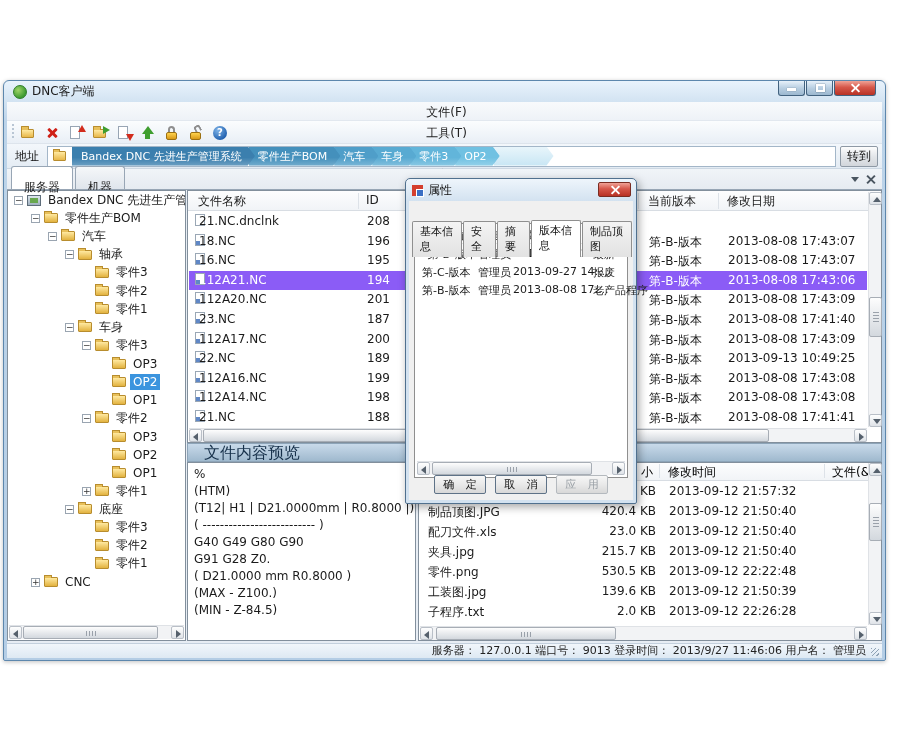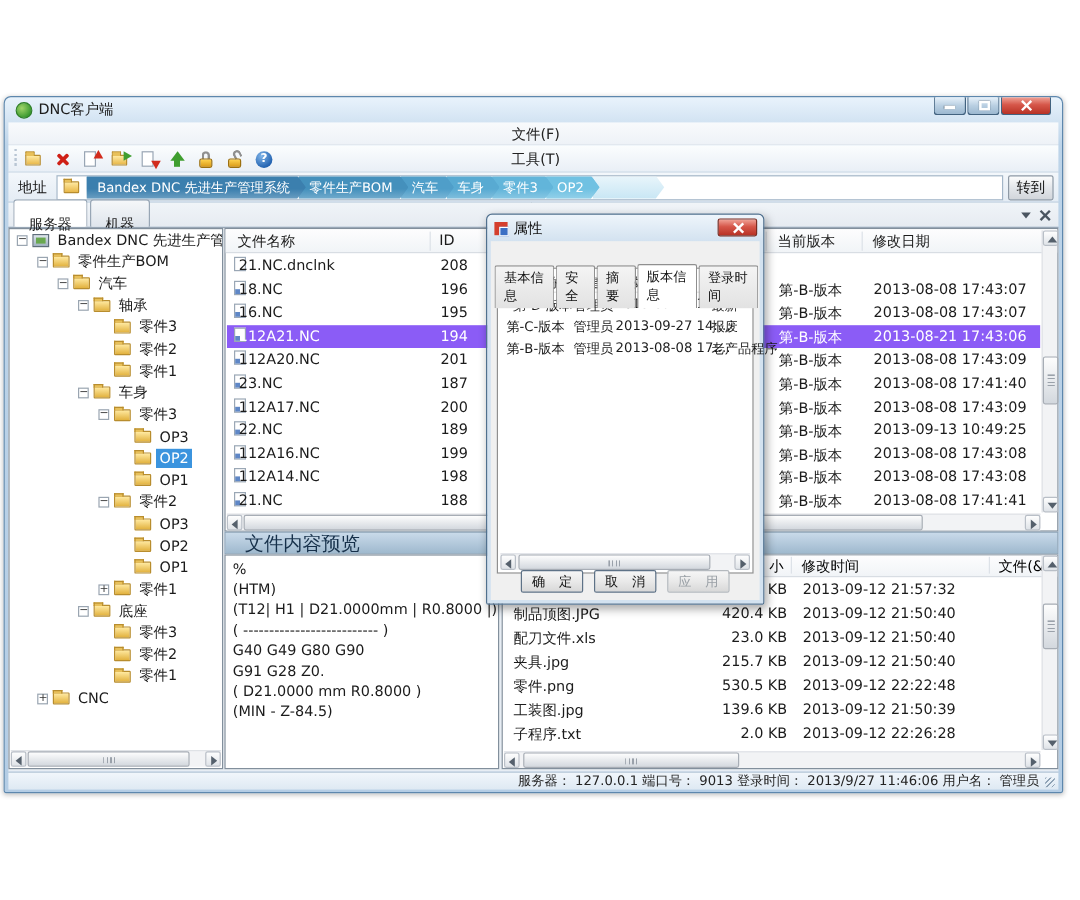--- a/index.html
+++ b/index.html
@@ -443,21 +443,21 @@
                 <span class="rc-name">16.NC</span>
                 <span class="rc-id">195</span>
                 <span class="rc-ver">第-B-版本</span>
                 <span class="rc-date">2013-08-08 17:43:07</span>
               </div>
               <div class="lv-row sel">
                 <span class="rc-icon nc"></span>
                 <span class="rc-name">112A21.NC</span>
                 <span class="rc-id">194</span>
                 <span class="rc-ver">第-B-版本</span>
-                <span class="rc-date">2013-08-21 17:43:06</span>
+                <span class="rc-date">2013-08-08 17:43:06</span>
               </div>
               <div class="lv-row">
                 <span class="rc-icon nc"></span>
                 <span class="rc-name">112A20.NC</span>
                 <span class="rc-id">201</span>
                 <span class="rc-ver">第-B-版本</span>
                 <span class="rc-date">2013-08-08 17:43:09</span>
               </div>
               <div class="lv-row">
                 <span class="rc-icon nc"></span>
@@ -532,20 +532,21 @@
         <div class="band attach-hdr"></div>
 
         <div class="preview-panel">
             <div class="pv-line">%</div>
             <div class="pv-line">(HTM)</div>
             <div class="pv-line">(T12| H1 | D21.0000mm | R0.8000 |)</div>
             <div class="pv-line">( -------------------------- )</div>
             <div class="pv-line">G40 G49 G80 G90</div>
             <div class="pv-line">G91 G28 Z0.</div>
             <div class="pv-line">( D21.0000 mm R0.8000 )</div>
+            <div class="pv-line">(MAX - Z100.)</div>
             <div class="pv-line">(MIN - Z-84.5)</div>
           </div>
 
         <div class="attach-panel">
           <div class="at-header">
             <span class="ac-size">小</span>
             <span class="ac-mod">修改时间</span>
             <span class="ac-file">文件(&amp;l</span>
             <span class="hsep" style="left:240px;height:14px"></span>
             <span class="hsep" style="left:405px;height:14px"></span>
@@ -627,21 +628,21 @@
       <div class="dlg-close">
           <span class="glyph-x"></span>
         </div>
     </div>
     <div class="dlg-body">
       <div class="dlg-tabs">
           <div class="dtab">基本信息</div>
           <div class="dtab">安全</div>
           <div class="dtab">摘要</div>
           <div class="dtab active">版本信息</div>
-          <div class="dtab">登录时间</div>
+          <div class="dtab">制品顶图</div>
         </div>
       <div class="dlg-page">
         <div class="dlg-table">
           <div class="dth">
             <span class="dcol0">版本名称</span>
             <span class="dcol1">创建者</span>
             <span class="dcol2">修改时间</span>
             <span class="dcol3">备注</span>
           </div>
           <div class="dt-rows">

